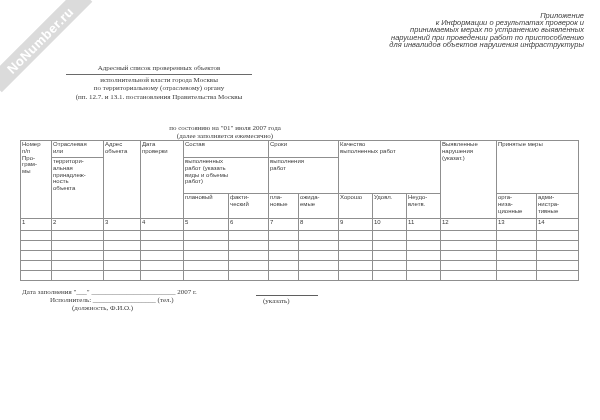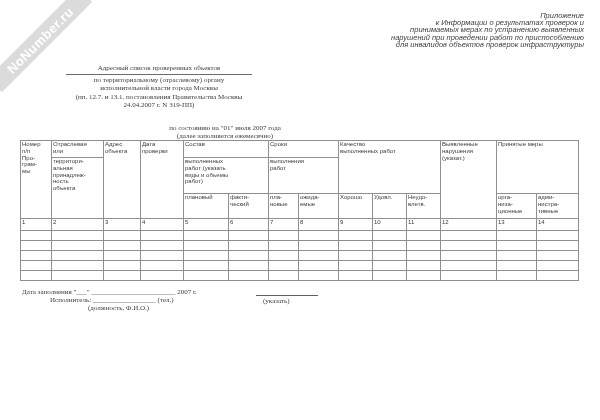--- a/index.html
+++ b/index.html
@@ -26,49 +26,48 @@
                     border-collapse:collapse; table-layout:fixed;
                     font-size:6px; line-height:6.8px; }
   table.doc-table { border:1.5px solid #5f5f5f; }
   table.doc-table td { border:1px solid #8f8f8f; vertical-align:top; padding:0 1px;
                        white-space:pre-line; overflow:hidden; }
   tr.r1 { height:17px; } tr.r2 { height:36px; } tr.r3 { height:25px; } tr.r4 { height:12px; }
 
   .footer-line { position:absolute; font-size:7px; line-height:8px; }
   .f-date { left:22px; top:288px; }
   .f-exec { left:22px; top:296px;padding-left:28px; }
-  .f-pos  { left:88px; top:304px; }
+  .f-pos  { left:72px; top:304px; }
   .sig-underline { position:absolute; left:256px; top:295px; width:62px; height:0;
                    border-top:1px solid #5f5f5f; }
   .f-sign { left:263px; top:297px; }
 </style>
 </head>
 <body>
 
 <div class="page">
 
   <div class="wm">
     <span>NoNumber.ru</span>
   </div>
 
   <div class="annex">
     <div>Приложение</div>
     <div>к Информации о результатах проверок и</div>
     <div>принимаемых мерах по устранению выявленных</div>
     <div>нарушений при проведении работ по приспособлению</div>
-    <div>для инвалидов объектов проверок инфраструктуры</div>
+    <div>для инвалидов объектов нарушения инфраструктуры</div>
   </div>
 
   <div class="title-block mono">
     <div>Адресный список проверенных объектов</div>
     <div class="title-underline"></div>
+    <div>исполнительной власти города Москвы</div>
     <div>по территориальному (отраслевому) органу</div>
-    <div>исполнительной власти города Москвы</div>
     <div>(пп. 12.7. и 13.1. постановления Правительства Москвы</div>
-    <div>24.04.2007 г. N 319-ПП)</div>
   </div>
 
   <div class="asof-block mono">
     <div>по состоянию на "01" июля 2007 года</div>
     <div>(далее заполняется ежемесячно)</div>
   </div>
 
   <table class="doc-table">
     <colgroup>
       <col style="width:31px">

